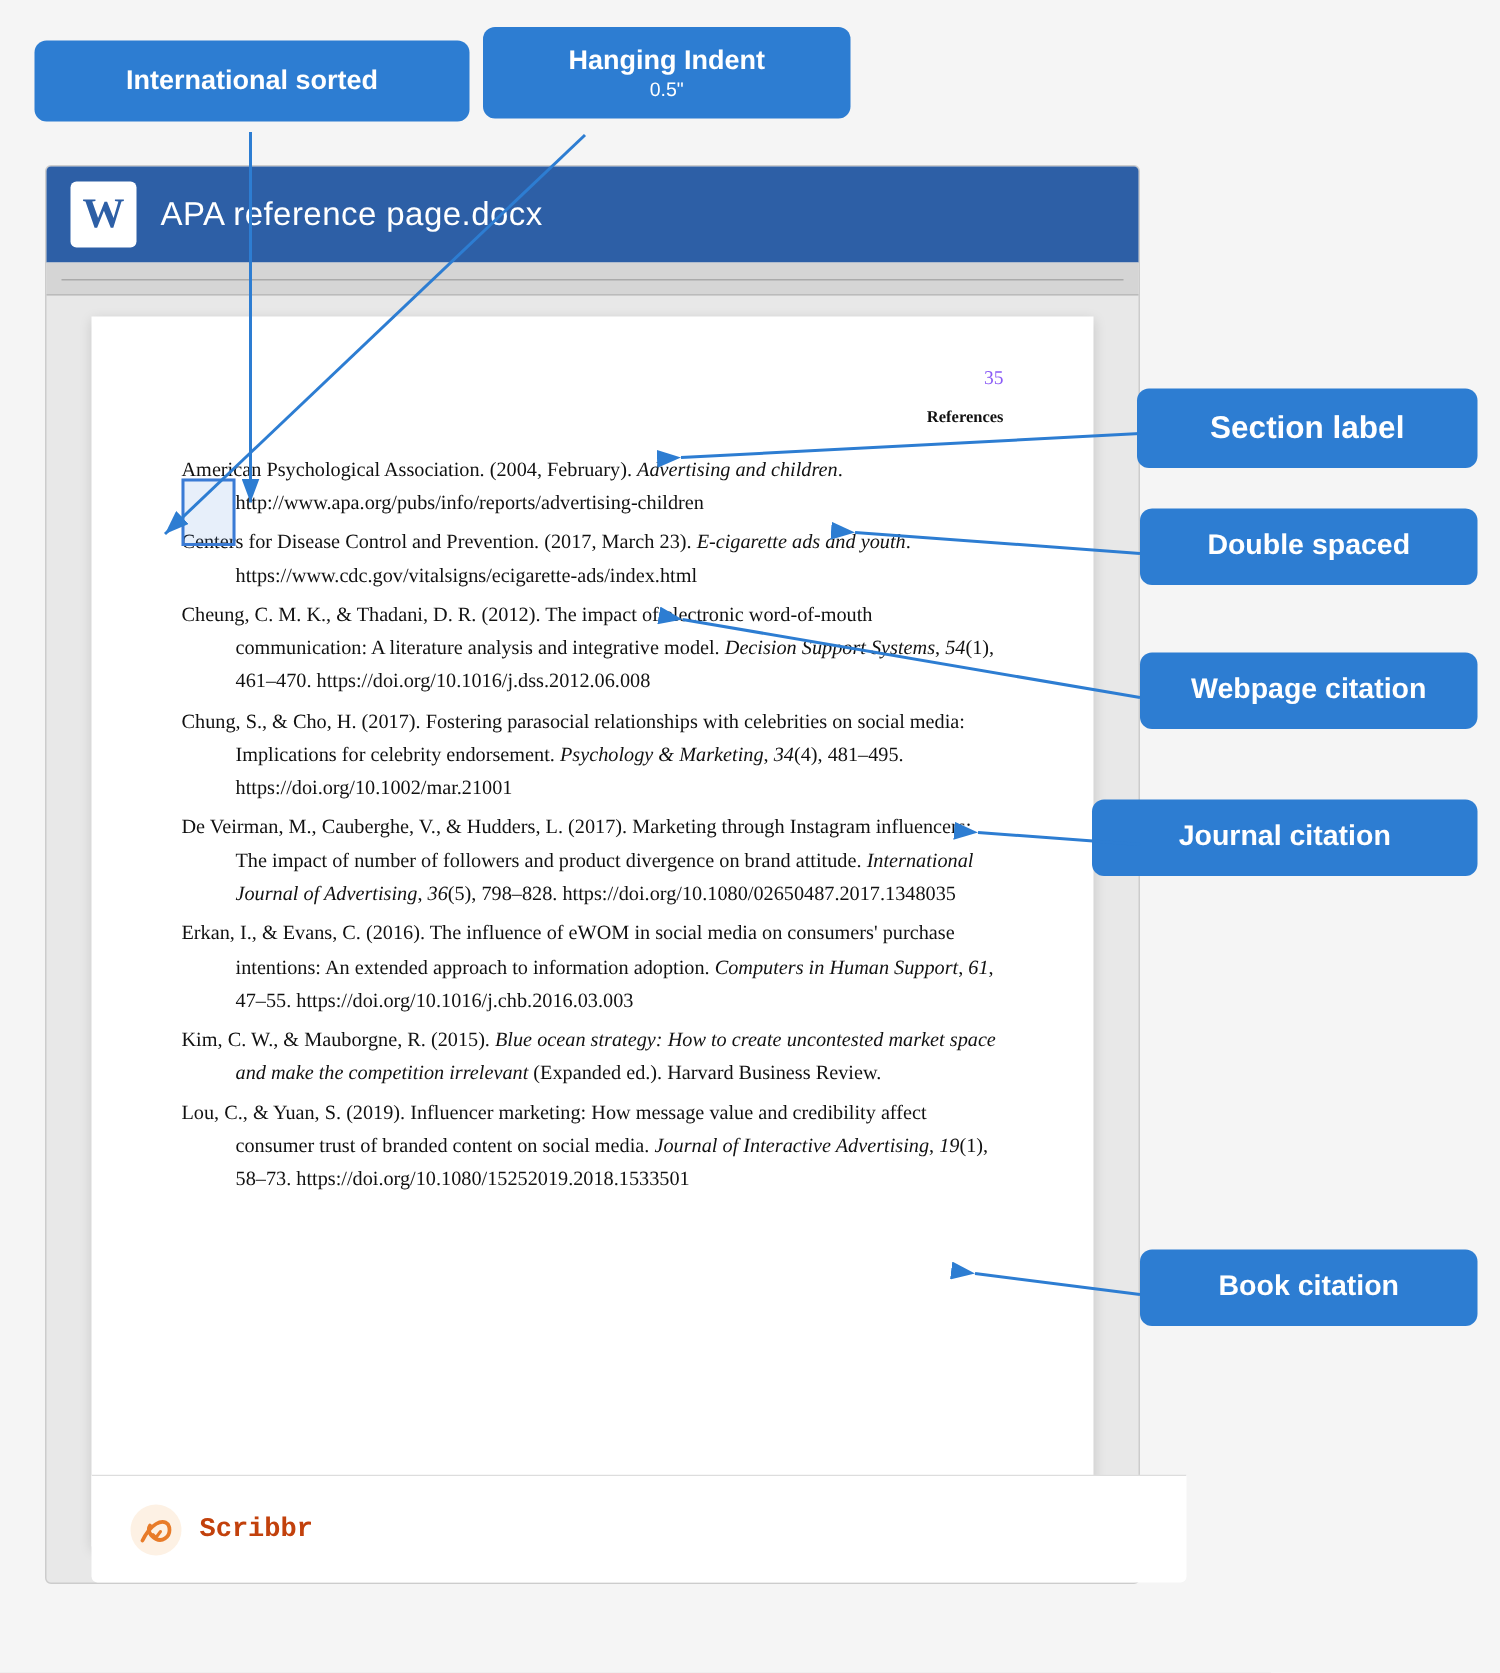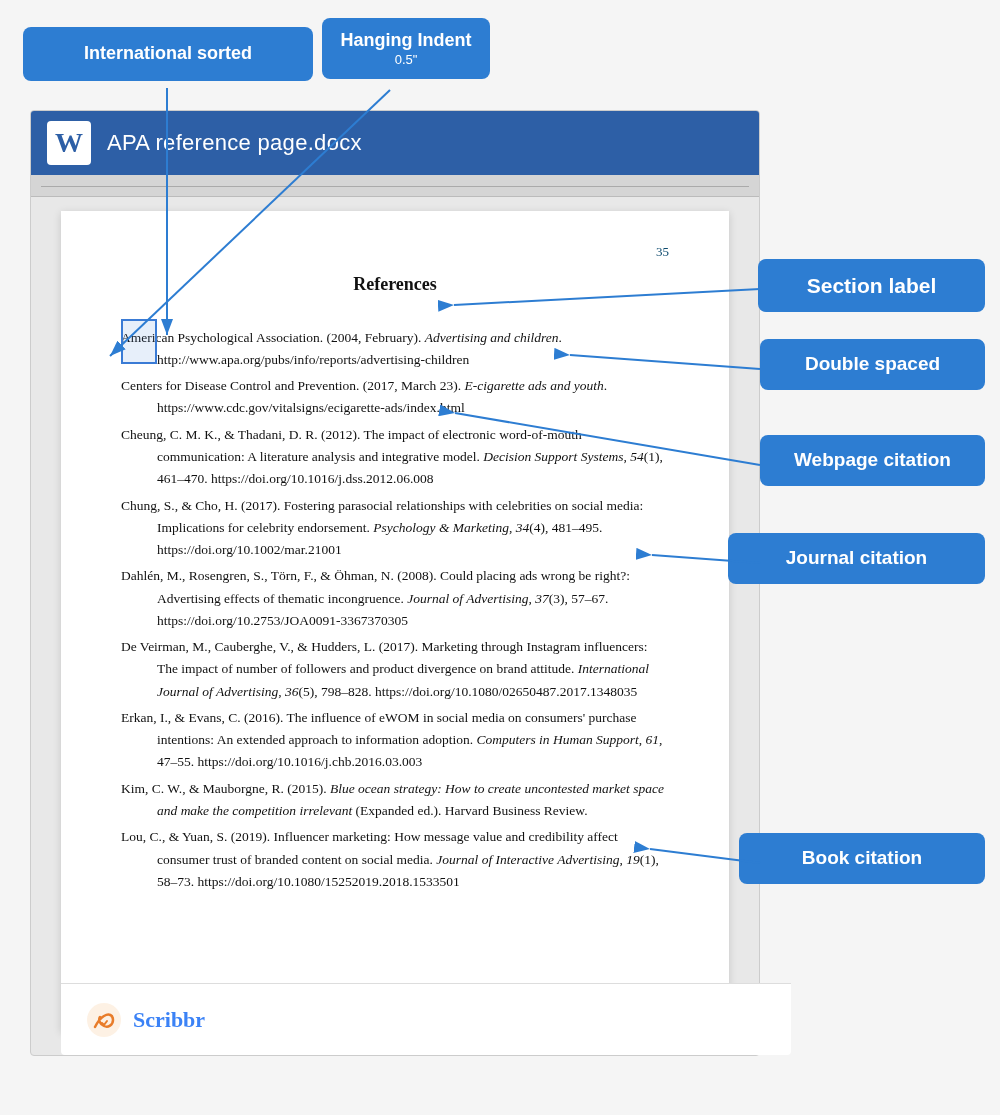--- a/index.html
+++ b/index.html
@@ -102,28 +102,28 @@
       font-family: 'Times New Roman', Times, serif;
       font-size: 13.5px;
       line-height: 1.7;
       color: #111;
     }
 
     .page-number {
       text-align: right;
       margin-bottom: 6px;
       font-size: 13px;
-      color: #0c4a6e;
+      color: #8b5cf6;
     }
 
     .references-heading {
-      text-align: center;
-      font-weight: bold;
-      margin-bottom: 27px;
-      font-size: 18px;
+      text-align: right;
+      font-weight: bold;
+      margin-bottom: 14px;
+      font-size: 11px;
     }
 
     .ref-entry {
       margin-bottom: 0;
       padding-left: 36px;
       text-indent: -36px;
       line-height: 1.65;
       margin-bottom: 4px;
     }
 
@@ -157,21 +157,21 @@
       left: 23px;
       top: 27px;
       width: 290px;
       font-size: 18px;
       padding: 16px 18px;
     }
 
     .badge-hanging {
       left: 322px;
       top: 18px;
-      width: 168px;
+      width: 245px;
       padding: 12px 16px;
     }
 
     .badge-hanging .badge-main {
       font-size: 18px;
       font-weight: bold;
     }
 
     .badge-hanging .badge-sub {
       font-size: 13px;
@@ -202,21 +202,21 @@
     .badge-journal {
       right: 15px;
       top: 533px;
       width: 257px;
       font-size: 19px;
     }
 
     .badge-book {
       right: 15px;
       top: 833px;
-      width: 246px;
+      width: 225px;
       font-size: 19px;
     }
 
     
     .connectors-svg {
       position: absolute;
       top: 0;
       left: 0;
       width: 1000px;
       height: 1115px;
@@ -238,24 +238,24 @@
       border-radius: 0 0 4px 4px;
     }
 
     .scribbr-logo-icon {
       width: 38px;
       height: 38px;
       margin-right: 10px;
     }
 
     .scribbr-text {
-      font-size: 22px;
-      font-weight: bold;
-      color: #3b82f6;
-      font-family: Liberation Serif, serif;
+      font-size: 18px;
+      font-weight: bold;
+      color: #c2410c;
+      font-family: Liberation Mono, monospace;
     }
 
     
   </style>
 </head>
 <body>
 
 <div class="main-container">
 
   <div class="label-badge badge-alphabetically">
@@ -301,23 +301,20 @@
       </div>
 
       <div class="ref-entry">
         Cheung, C. M. K., &amp; Thadani, D. R. (2012). The impact of electronic word-of-mouth communication: A literature analysis and integrative model. <em>Decision Support Systems</em>, <em>54</em>(1), 461–470. https://doi.org/10.1016/j.dss.2012.06.008
       </div>
 
       <div class="ref-entry">
         Chung, S., &amp; Cho, H. (2017). Fostering parasocial relationships with celebrities on social media: Implications for celebrity endorsement. <em>Psychology &amp; Marketing</em>, <em>34</em>(4), 481–495. https://doi.org/10.1002/mar.21001
       </div>
 
-      <div class="ref-entry">
-        Dahlén, M., Rosengren, S., Törn, F., &amp; Öhman, N. (2008). Could placing ads wrong be right?: Advertising effects of thematic incongruence. <em>Journal of Advertising</em>, <em>37</em>(3), 57–67. https://doi.org/10.2753/JOA0091-3367370305
-      </div>
 
       <div class="ref-entry">
         De Veirman, M., Cauberghe, V., &amp; Hudders, L. (2017). Marketing through Instagram influencers: The impact of number of followers and product divergence on brand attitude. <em>International Journal of Advertising</em>, <em>36</em>(5), 798–828. https://doi.org/10.1080/02650487.2017.1348035
       </div>
 
       <div class="ref-entry">
         Erkan, I., &amp; Evans, C. (2016). The influence of eWOM in social media on consumers' purchase intentions: An extended approach to information adoption. <em>Computers in Human Support</em>, <em>61</em>, 47–55. https://doi.org/10.1016/j.chb.2016.03.003
       </div>
 
       <div class="ref-entry">

